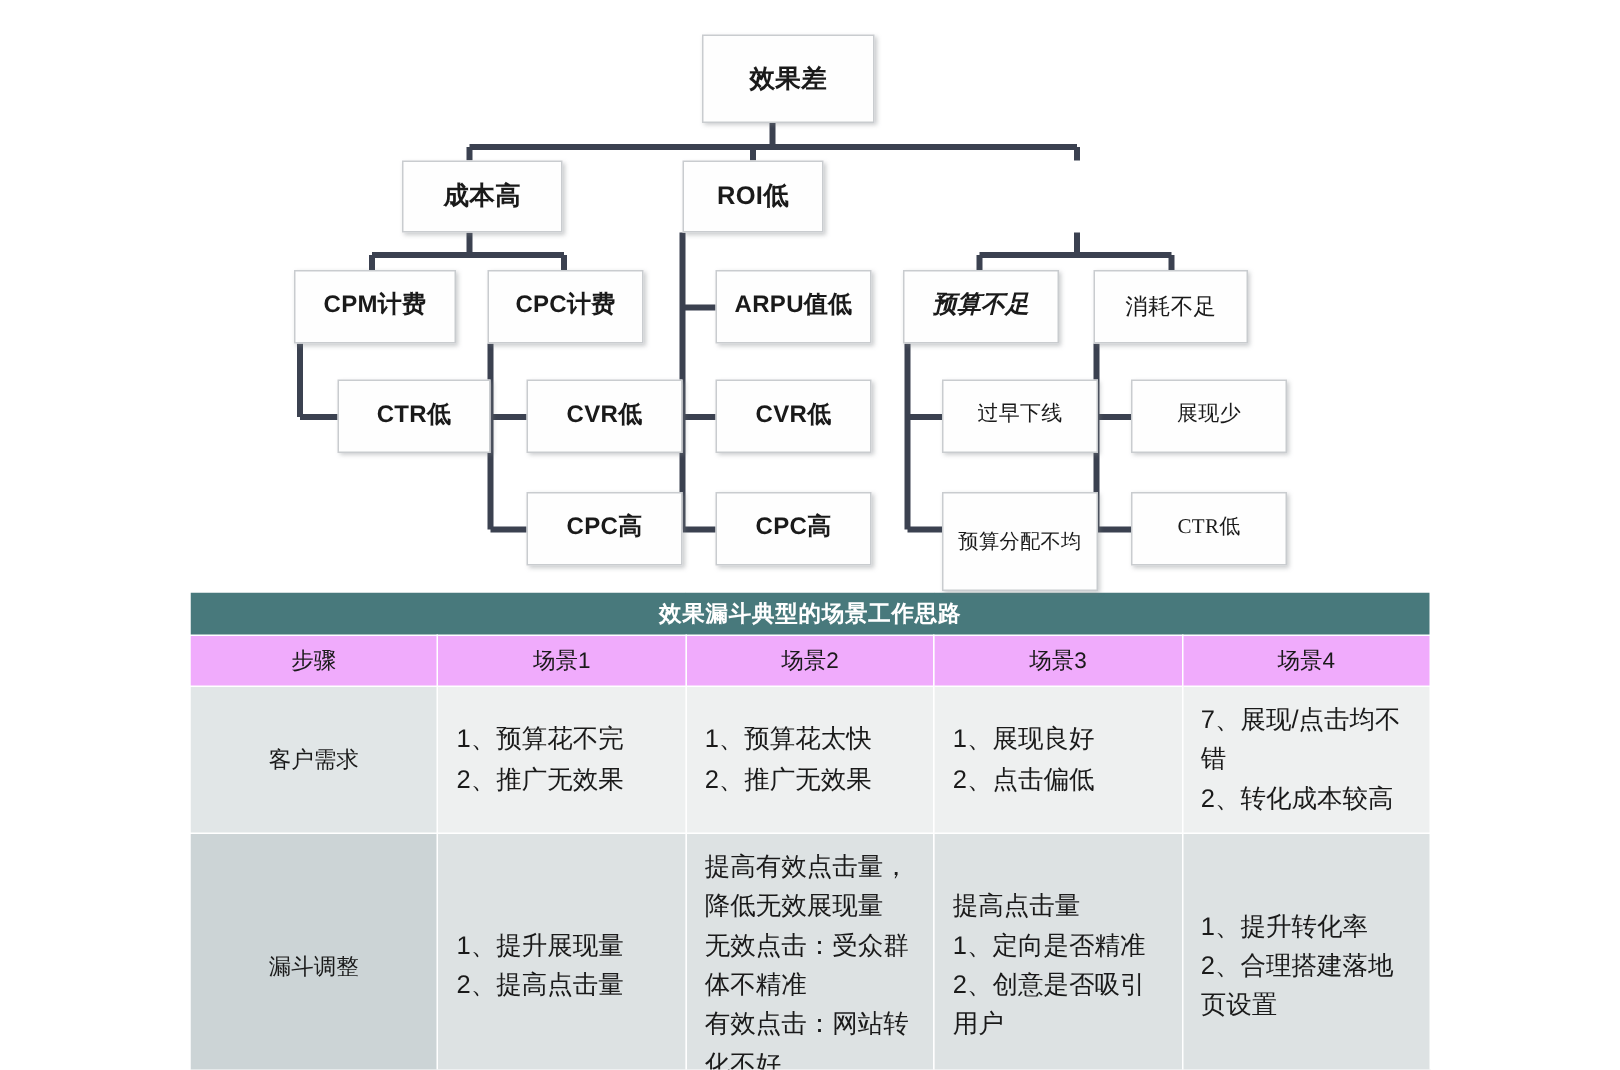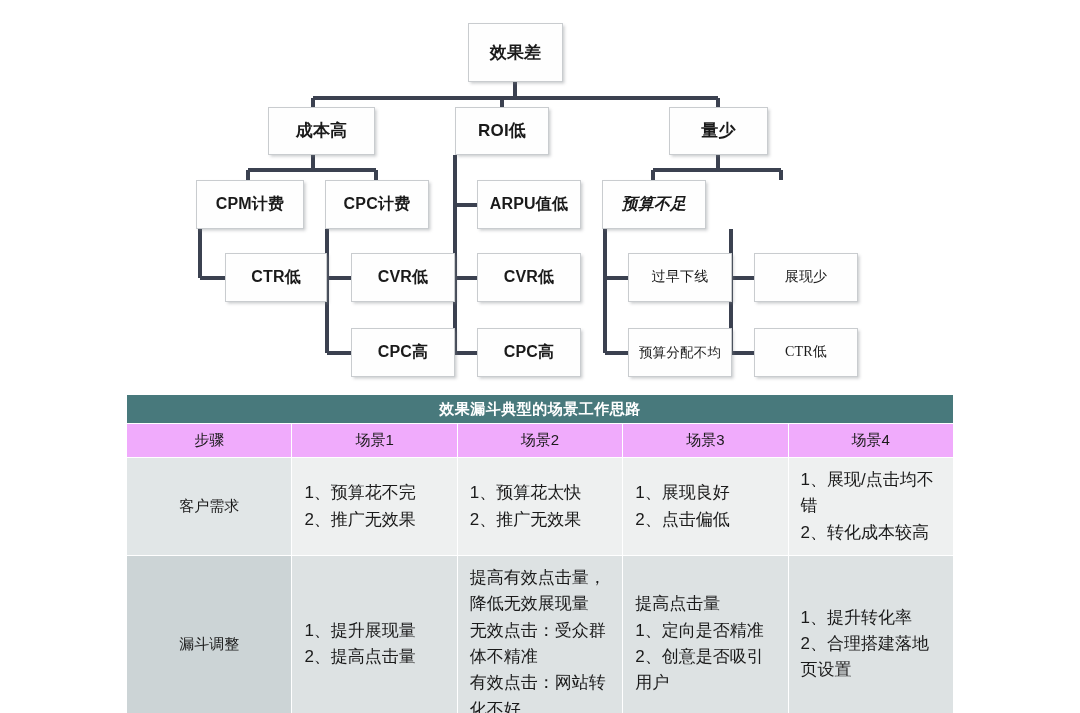--- a/index.html
+++ b/index.html
@@ -123,46 +123,46 @@
         <path d="M605,229 L605,353"></path>
         <path d="M605,278 L629,278"></path>
         <path d="M605,353 L629,353"></path>
 
         <path d="M731,229 L731,353"></path>
         <path d="M731,278 L755,278"></path>
         <path d="M731,353 L755,353"></path>
       </g>
     </svg>
 
-    <div class="node n-root" style="left:468px;top:23px;width:95px;height:59px;">
+    <div class="node n-root" style="left:468px;top:23px;width:115px;height:59px;">
       <span>效果差</span>
     </div>
 
     <div class="node n-l2" style="left:268px;top:107px;width:107px;height:48px;">
       <span>成本高</span>
     </div>
     <div class="node n-l2" style="left:455px;top:107px;width:94px;height:48px;">
       <span>ROI低</span>
     </div>
-    <div class="node n-l2" style="left:669px;top:107px;width:99px;height:48px;">
-      <span>量少</span>
-    </div>
 
     <div class="node n-l3" style="left:196px;top:180px;width:108px;height:49px;">
       <span>CPM计费</span>
     </div>
     <div class="node n-l3" style="left:325px;top:180px;width:104px;height:49px;">
       <span>CPC计费</span>
     </div>
     <div class="node n-l3" style="left:477px;top:180px;width:104px;height:49px;">
       <span>ARPU值低</span>
     </div>
     <div class="node n-l3" style="left:602px;top:180px;width:104px;height:49px;font-style:italic;">
       <span>预算不足</span>
     </div>
+    <div class="node n-l3-light" style="left:729px;top:180px;width:103px;height:49px;">
+      <span>消耗不足</span>
+    </div>
 
     <div class="node n-l4" style="left:225px;top:253px;width:102px;height:49px;">
       <span>CTR低</span>
     </div>
     <div class="node n-l4" style="left:351px;top:253px;width:104px;height:49px;">
       <span>CVR低</span>
     </div>
     <div class="node n-l4" style="left:477px;top:253px;width:104px;height:49px;">
       <span>CVR低</span>
     </div>
@@ -172,21 +172,21 @@
     <div class="node n-l4-light" style="left:754px;top:253px;width:104px;height:49px;">
       <span>展现少</span>
     </div>
 
     <div class="node n-l4" style="left:351px;top:328px;width:104px;height:49px;">
       <span>CPC高</span>
     </div>
     <div class="node n-l4" style="left:477px;top:328px;width:104px;height:49px;">
       <span>CPC高</span>
     </div>
-    <div class="node n-l4-small" style="left:628px;top:328px;width:104px;height:49px;">
+    <div class="node n-l4-small" style="left:628px;top:328px;width:104px;height:66px;">
       <span>预算分配不均</span>
     </div>
     <div class="node n-l4-light" style="left:754px;top:328px;width:104px;height:49px;">
       <span>CTR低</span>
     </div>
   </div>
 
   <table id="tbl">
     <tbody>
         <tr>
@@ -208,21 +208,21 @@
       </td>
       <td class="datacell">
         <div class="cellline">1、预算花太快</div>
         <div class="cellline">2、推广无效果</div>
       </td>
       <td class="datacell">
         <div class="cellline">1、展现良好</div>
         <div class="cellline">2、点击偏低</div>
       </td>
       <td class="datacell">
-        <div class="cellline">1、展现/点击均不错</div>
+        <div class="cellline">7、展现/点击均不错</div>
         <div class="cellline">2、转化成本较高</div>
       </td>
     </tr>
 
     <tr class="r2">
       <td class="stepcell">漏斗调整</td>
       <td class="datacell">
         <div class="cellline">1、提升展现量</div>
         <div class="cellline">2、提高点击量</div>
       </td>

